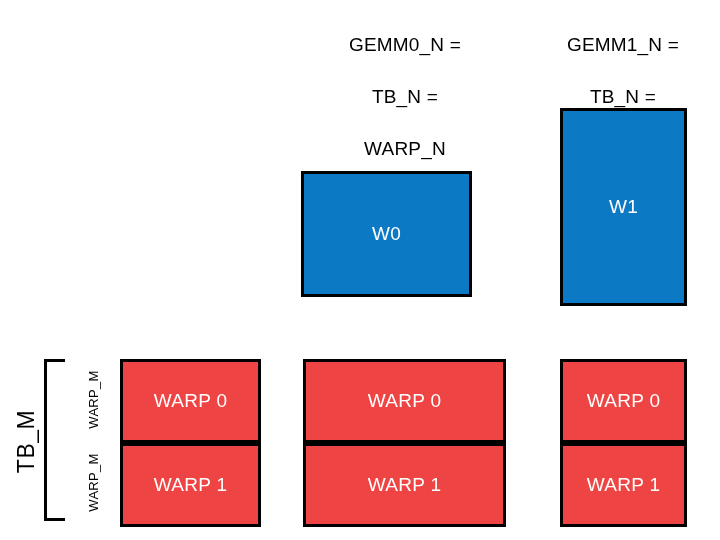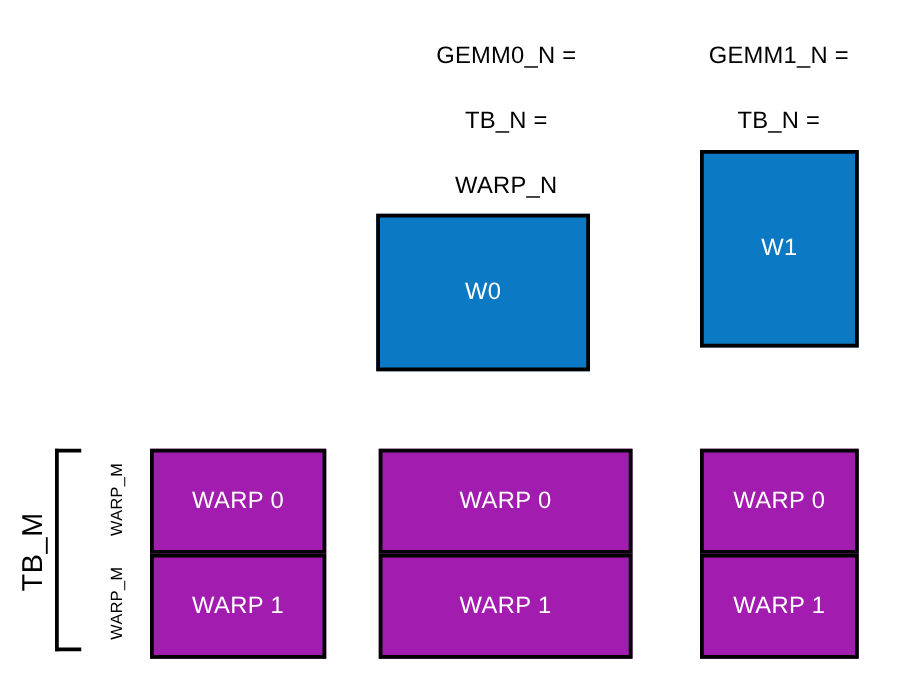--- a/index.html
+++ b/index.html
@@ -35,21 +35,21 @@
     box-sizing: border-box;
     border: 3px solid #000000;
     display: flex;
     align-items: center;
     justify-content: center;
     color: #ffffff;
     font-size: 19px;
     letter-spacing: 0.3px;
   }
   .box.blue  { background: #0b79c4; }
-  .box.green { background: #a21caf; }
+  .box.green { background: #ef4444; }
   .box.green.lower { border-top-width: 3px; }
   .box-label { pointer-events: none; }
 
   
   .bracket {
     position: absolute;
   }
   .bracket .stem {
     position: absolute;
     left: 0;
@@ -100,21 +100,21 @@
   <div class="col-header" style="left:523px; top:6px; width:200px;">
     <span class="hline">GEMM1_N =</span>
     <span class="hline">TB_N =</span>
     <span class="hline">WARP_N</span>
   </div>
 
   <div class="box blue" style="left:301px; top:171px; width:171px; height:126px;">
     <span class="box-label">W0</span>
   </div>
 
-  <div class="box blue" style="left:560px; top:120px; width:127px; height:158px;">
+  <div class="box blue" style="left:560px; top:108px; width:127px; height:198px;">
     <span class="box-label">W1</span>
   </div>
 
   <div class="bracket" style="left:44px; top:359px; width:21px; height:162px;">
     <div class="stem"></div>
     <div class="tick top"></div>
     <div class="tick bottom"></div>
   </div>
 
   <div class="vlabel tb" style="left:-24px; top:428px; width:100px;">TB_M</div>

